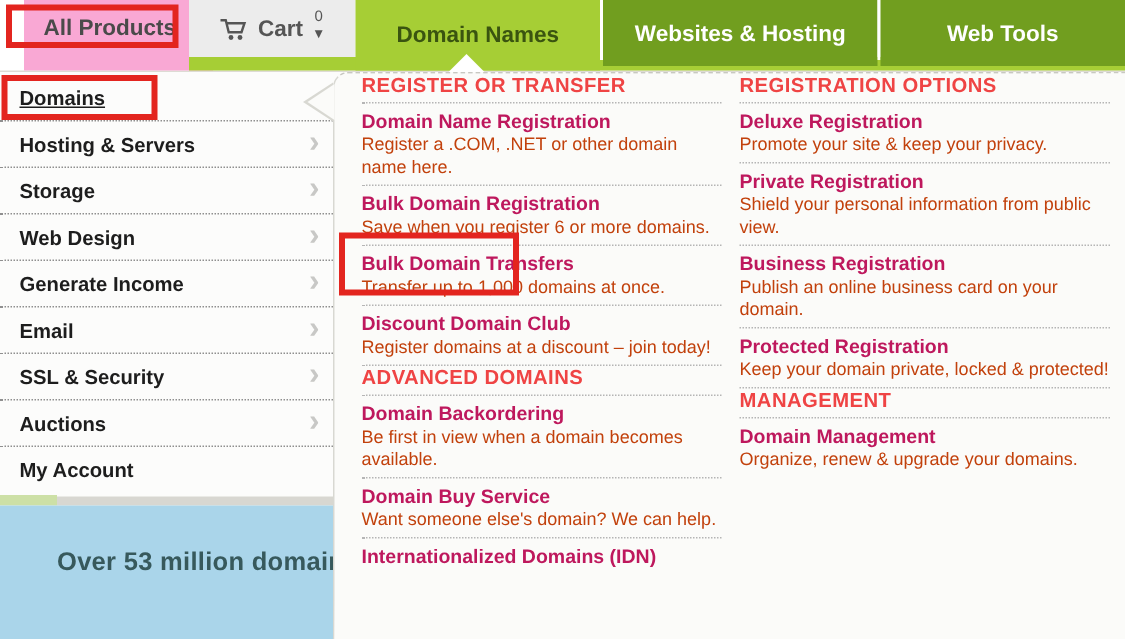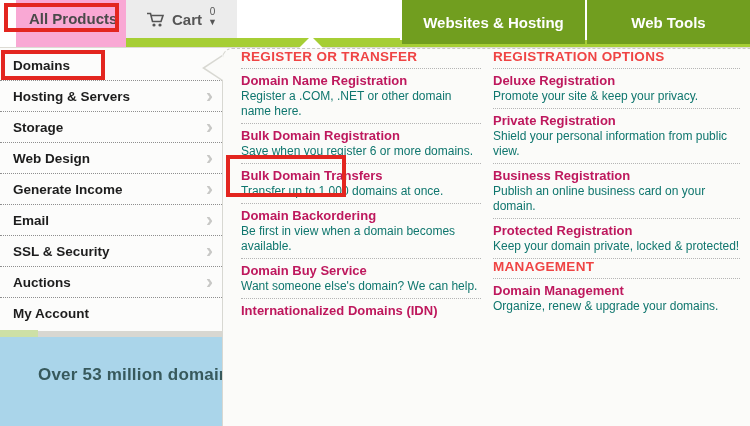--- a/index.html
+++ b/index.html
@@ -37,21 +37,21 @@
   .active-pointer { position:absolute; left:299px; top:36px; width:0; height:0; z-index:6;
     border-left:12px solid transparent; border-right:12px solid transparent; border-bottom:12px solid #fff; }
 
   
   .sidebar { position:absolute; left:0; top:48px; width:222px; height:282px; background:#fcfcfb; padding-top:2px; }
   .side-item { position:relative; padding:8px 24px 7px 13px; border-bottom:1px dotted #8f8f8f;
                font-size:13.5px; font-weight:bold; color:#1d1d1d; line-height:15px; cursor:pointer; }
   .side-item:last-child { border-bottom:none; }
   .side-item .chev { position:absolute; right:9px; top:50%; transform:translateY(-60%);
                      font-size:21px; font-weight:bold; color:#c8c8c6; }
-  .side-item.active .label { }
+  .side-item.active .label { text-decoration:underline; }
 
   
   .strip-green { position:absolute; left:0; top:330px; width:38px; height:7px; background:#cde0a6; }
   .strip-gray  { position:absolute; left:38px; top:331px; width:184px; height:6px; background:#d8d7d1; }
   .banner { position:absolute; left:0; top:337px; width:222px; height:89px; background:#aad5ea; overflow:hidden; }
   .banner-text { margin:28px 0 0 38px; font-size:17px; font-weight:bold; color:#37595c;
                  white-space:nowrap; letter-spacing:0.2px; }
 
   
   .panel { position:absolute; left:222px; top:48px; width:528px; height:378px;
@@ -61,21 +61,21 @@
     border-top:13px solid transparent; border-bottom:13px solid transparent; border-right:20px solid #d8d8d2; }
   .notch-inner { position:absolute; left:205px; top:56px; width:0; height:0; z-index:4;
     border-top:12px solid transparent; border-bottom:12px solid transparent; border-right:18px solid #fbfbf9; }
 
   .col-left  { width:240px; margin-right:12px; }
   .col-right { flex:1; }
   .sec-heading { font-size:13.5px; font-weight:bold; color:#ef4444; letter-spacing:0.3px;
                  padding:0 0 4px; border-bottom:1px dotted #b5b5b5; }
   .menu-item { padding:4px 0 4px; border-bottom:1px dotted #b5b5b5; cursor:pointer; }
   .menu-item .ttl { font-size:13px; font-weight:bold; color:#be185d; line-height:16px; }
-  .menu-item .dsc { font-size:12px; color:#0f766e; line-height:15px; }
+  .menu-item .dsc { font-size:12px; color:#c2410c; line-height:15px; }
 
   
   .hl { position:absolute; border:4px solid #e3251f; z-index:10; }
   #hl-all-products { left:4px;   top:3px;   width:115px; height:29px; }
   #hl-domains      { left:1px;   top:50px;  width:104px; height:30px; }
   #hl-transfer     { left:226px; top:155px; width:120px; height:42px; }
 </style>
 </head>
 <body>
 
@@ -95,20 +95,23 @@
     </span>
     <span class="cart-label">Cart</span>
     <span class="cart-stack">
       <span class="cart-count">0</span>
       <span class="cart-caret">▼</span>
     </span>
   </div>
 
   <div class="green-underline"></div>
 
+  <div class="tab active" id="tab-domains">
+    <span>Domain Names</span>
+  </div>
   <div class="tab-sep" id="sep1"></div>
   <div class="tab inactive" id="tab-websites">
     <span>Websites &amp; Hosting</span>
   </div>
   <div class="tab-sep" id="sep2"></div>
   <div class="tab inactive" id="tab-webtools">
     <span>Web Tools</span>
   </div>
   <div class="active-pointer"></div>
 </div>
@@ -165,21 +168,26 @@
       <div class="dsc">Register a .COM, .NET or other domain name here.</div>
     </div>
     <div class="menu-item">
       <div class="ttl">Bulk Domain Registration</div>
       <div class="dsc">Save when you register 6 or more domains.</div>
     </div>
     <div class="menu-item">
       <div class="ttl">Bulk Domain Transfers</div>
       <div class="dsc">Transfer up to 1,000 domains at once.</div>
     </div>
-
+    <div class="menu-item">
+      <div class="ttl">Discount Domain Club</div>
+      <div class="dsc">Register domains at a discount – join today!</div>
+    </div>
+
+    <div class="sec-heading">ADVANCED DOMAINS</div>
 
     <div class="menu-item">
       <div class="ttl">Domain Backordering</div>
       <div class="dsc">Be first in view when a domain becomes available.</div>
     </div>
     <div class="menu-item">
       <div class="ttl">Domain Buy Service</div>
       <div class="dsc">Want someone else's domain? We can help.</div>
     </div>
     <div class="menu-item" style="border-bottom:none;">

